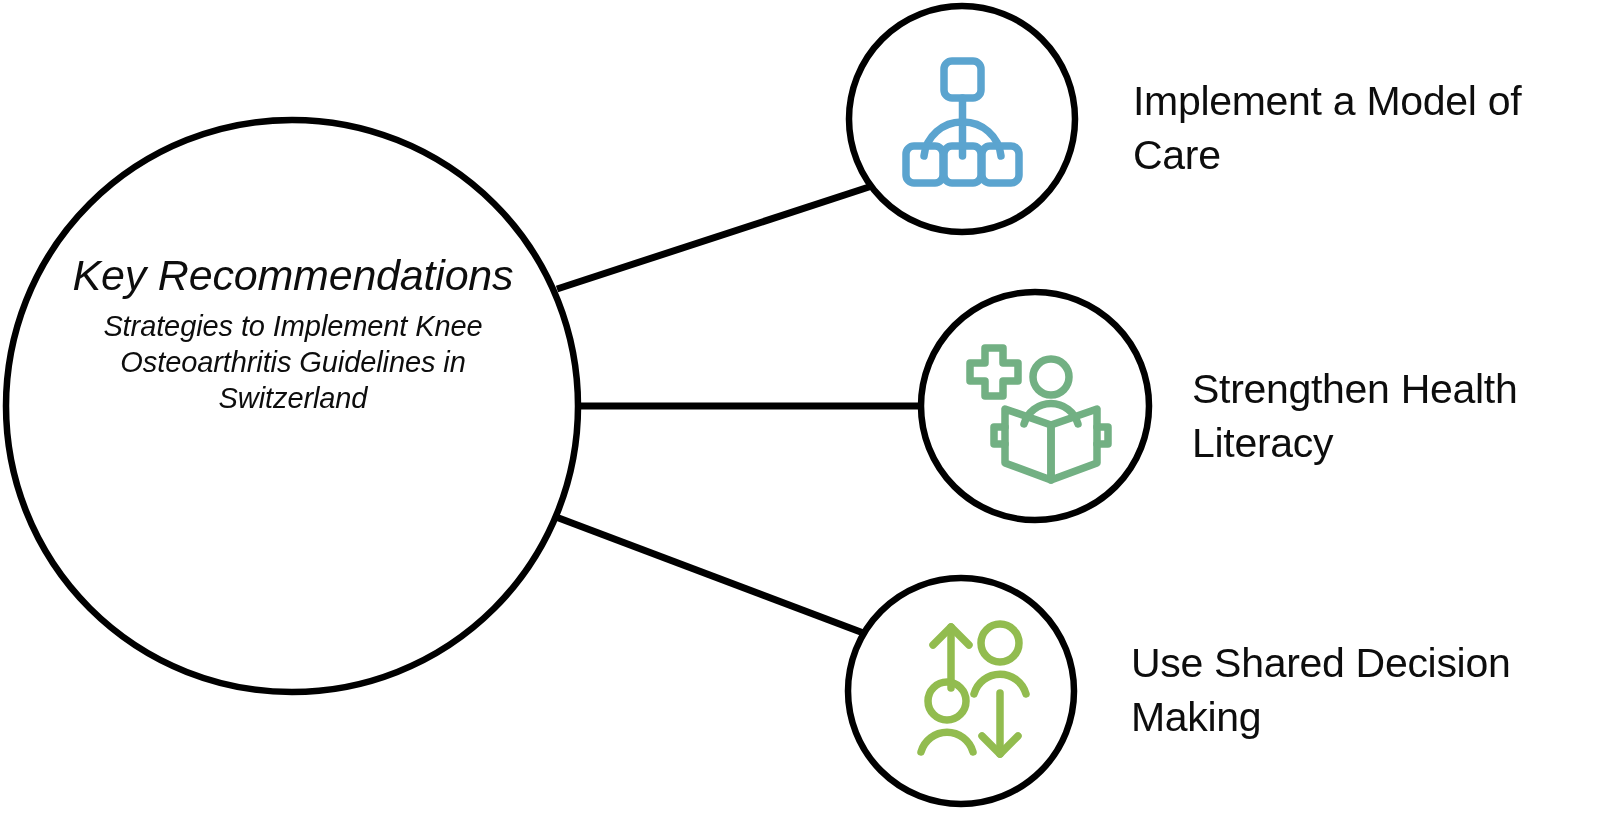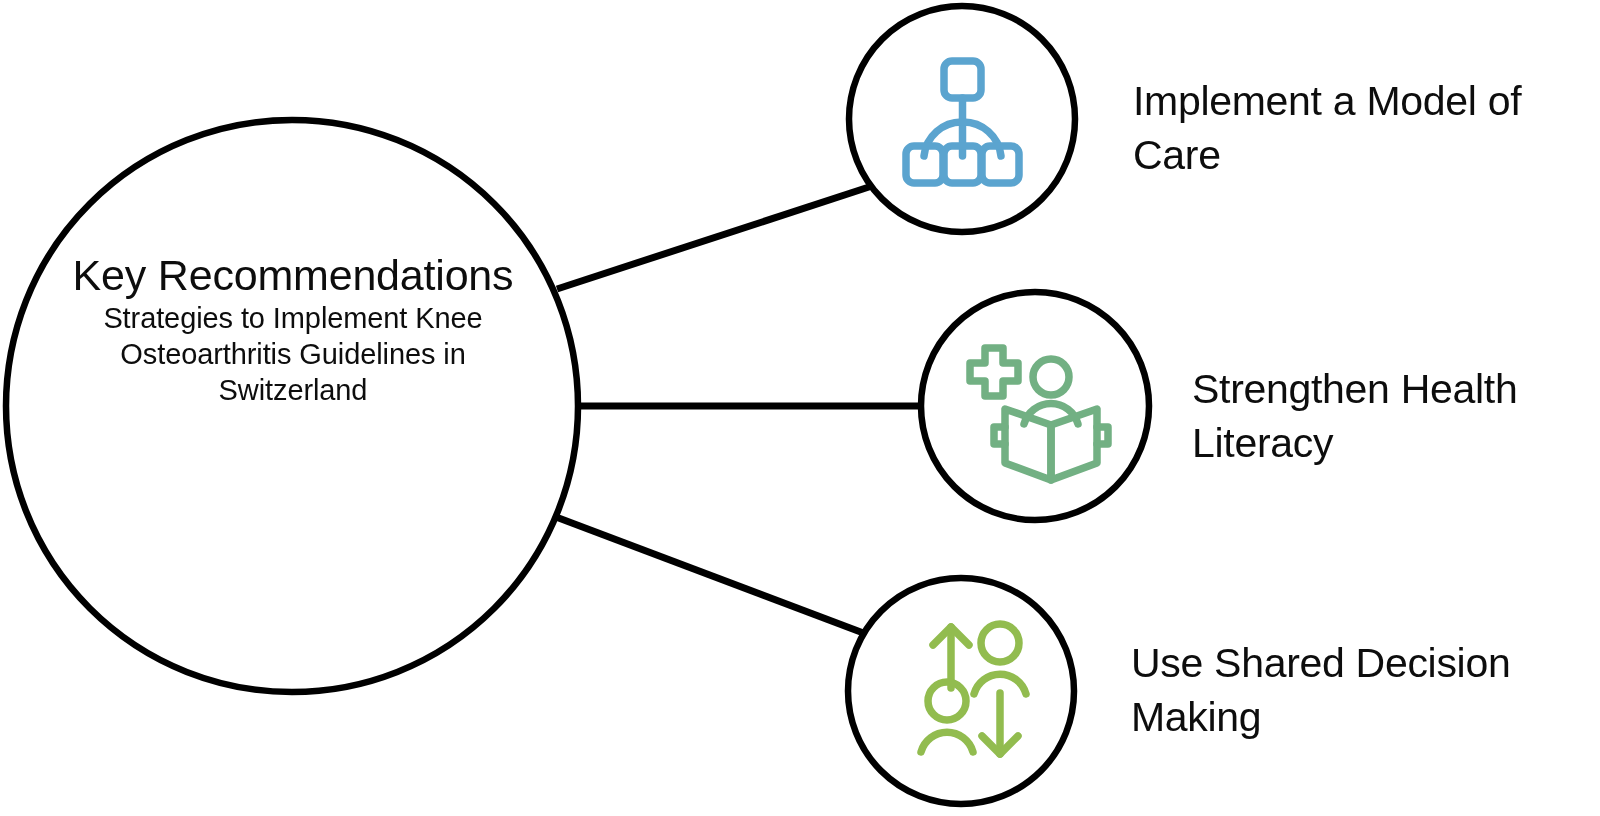--- a/index.html
+++ b/index.html
@@ -26,31 +26,32 @@
     width: 1600px;
     height: 816px;
   }
   .hub-text-wrap {
     position: absolute;
     left: 60px;
     top: 250px;
     width: 466px;
     text-align: center;
     pointer-events: none;
+    font-style: italic;
   }
   .hub-title {
     font-family: "Liberation Sans", sans-serif;
     font-size: 43px;
     line-height: 50px;
     color: #0d0d0d;
     font-weight: 400;
     letter-spacing: -0.2px;
   }
   .hub-subtitle {
-    margin-top: 0;
+    margin-top: 8px;
     font-family: "Liberation Sans", sans-serif;
     font-size: 29px;
     line-height: 36px;
     color: #0d0d0d;
     font-weight: 400;
     letter-spacing: -0.1px;
   }
   .branch-label {
     position: absolute;
     font-family: "Liberation Sans", sans-serif;

